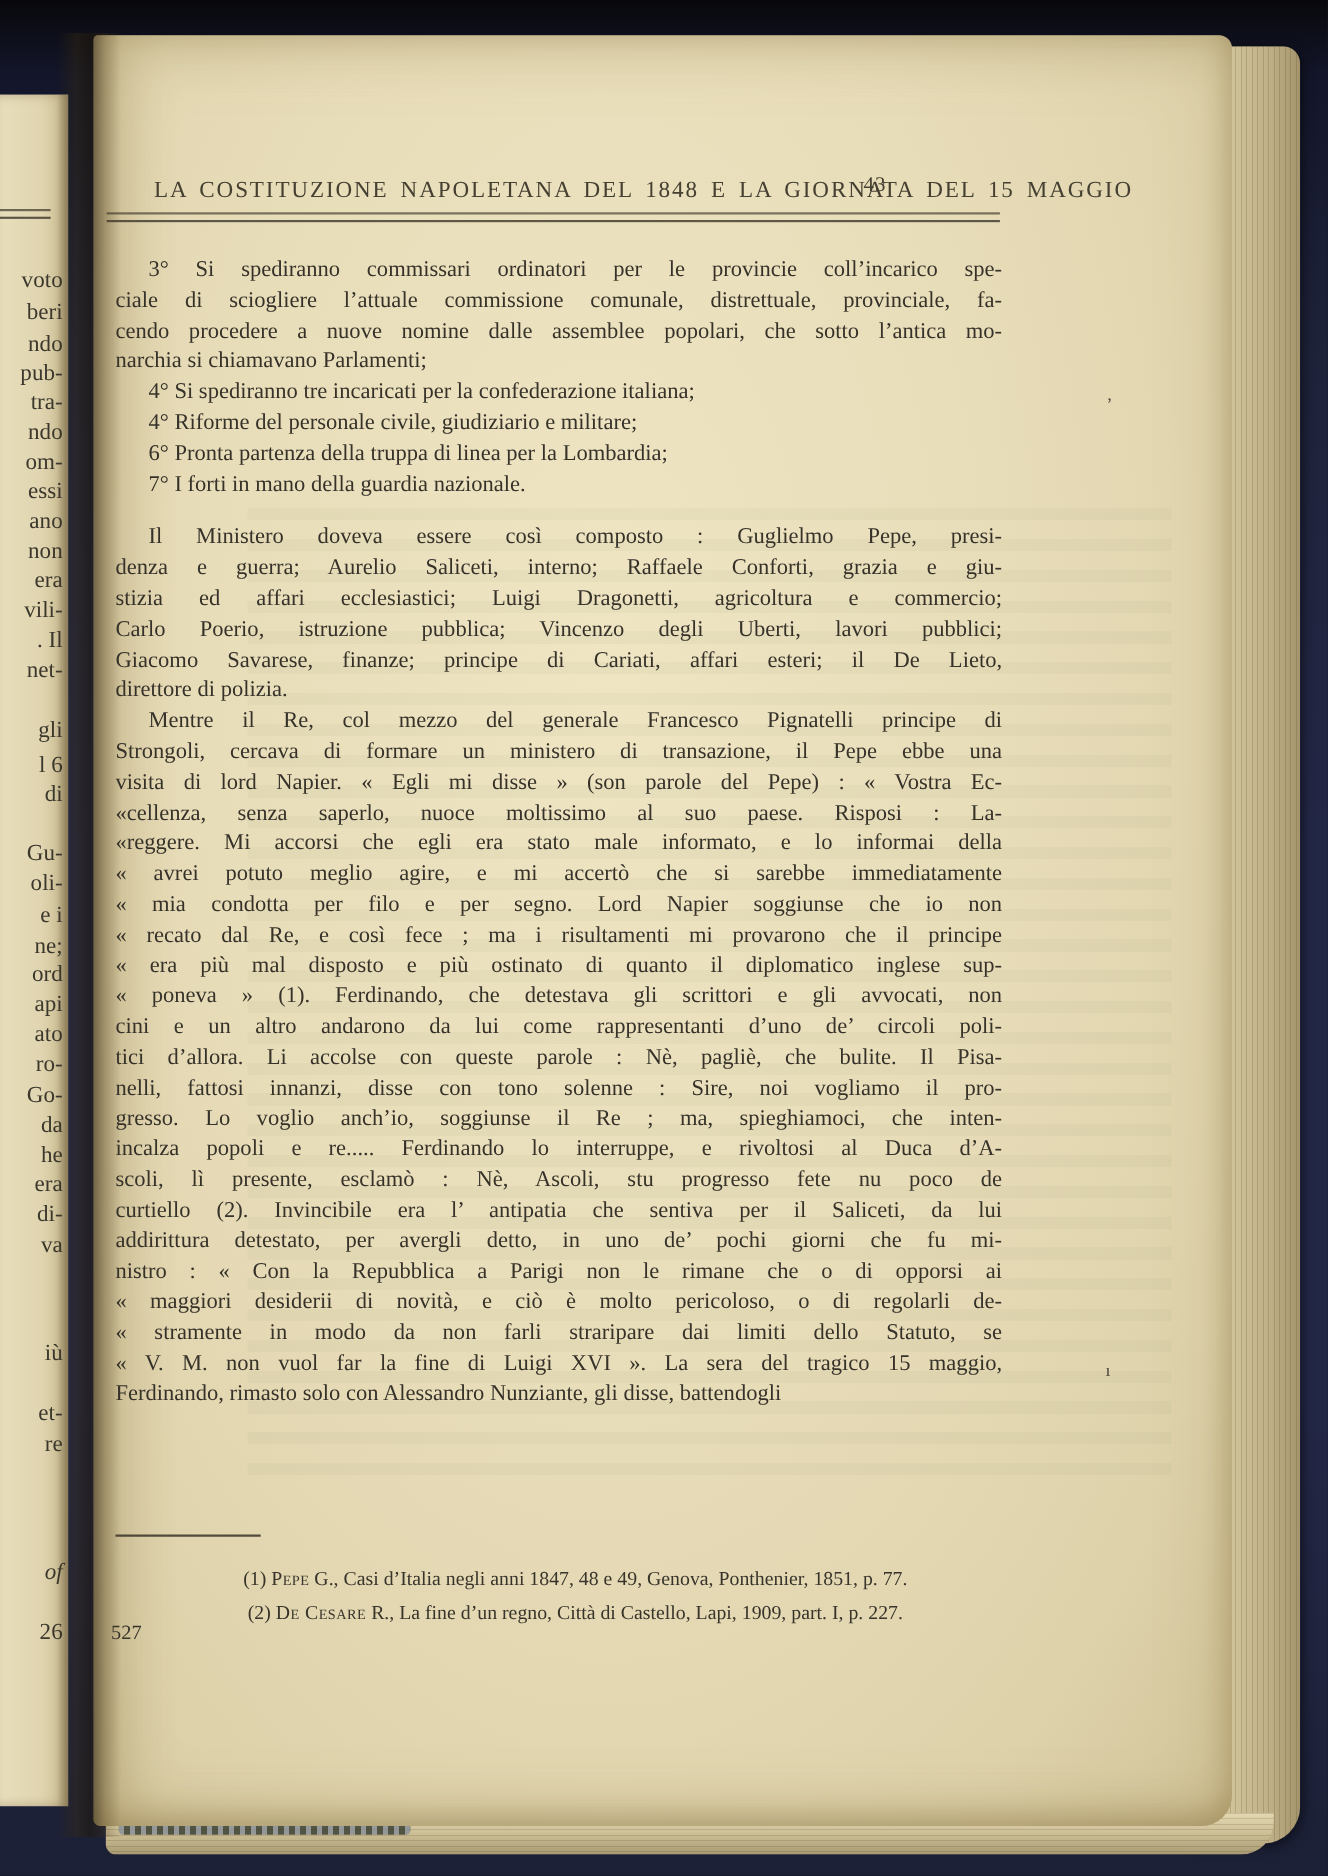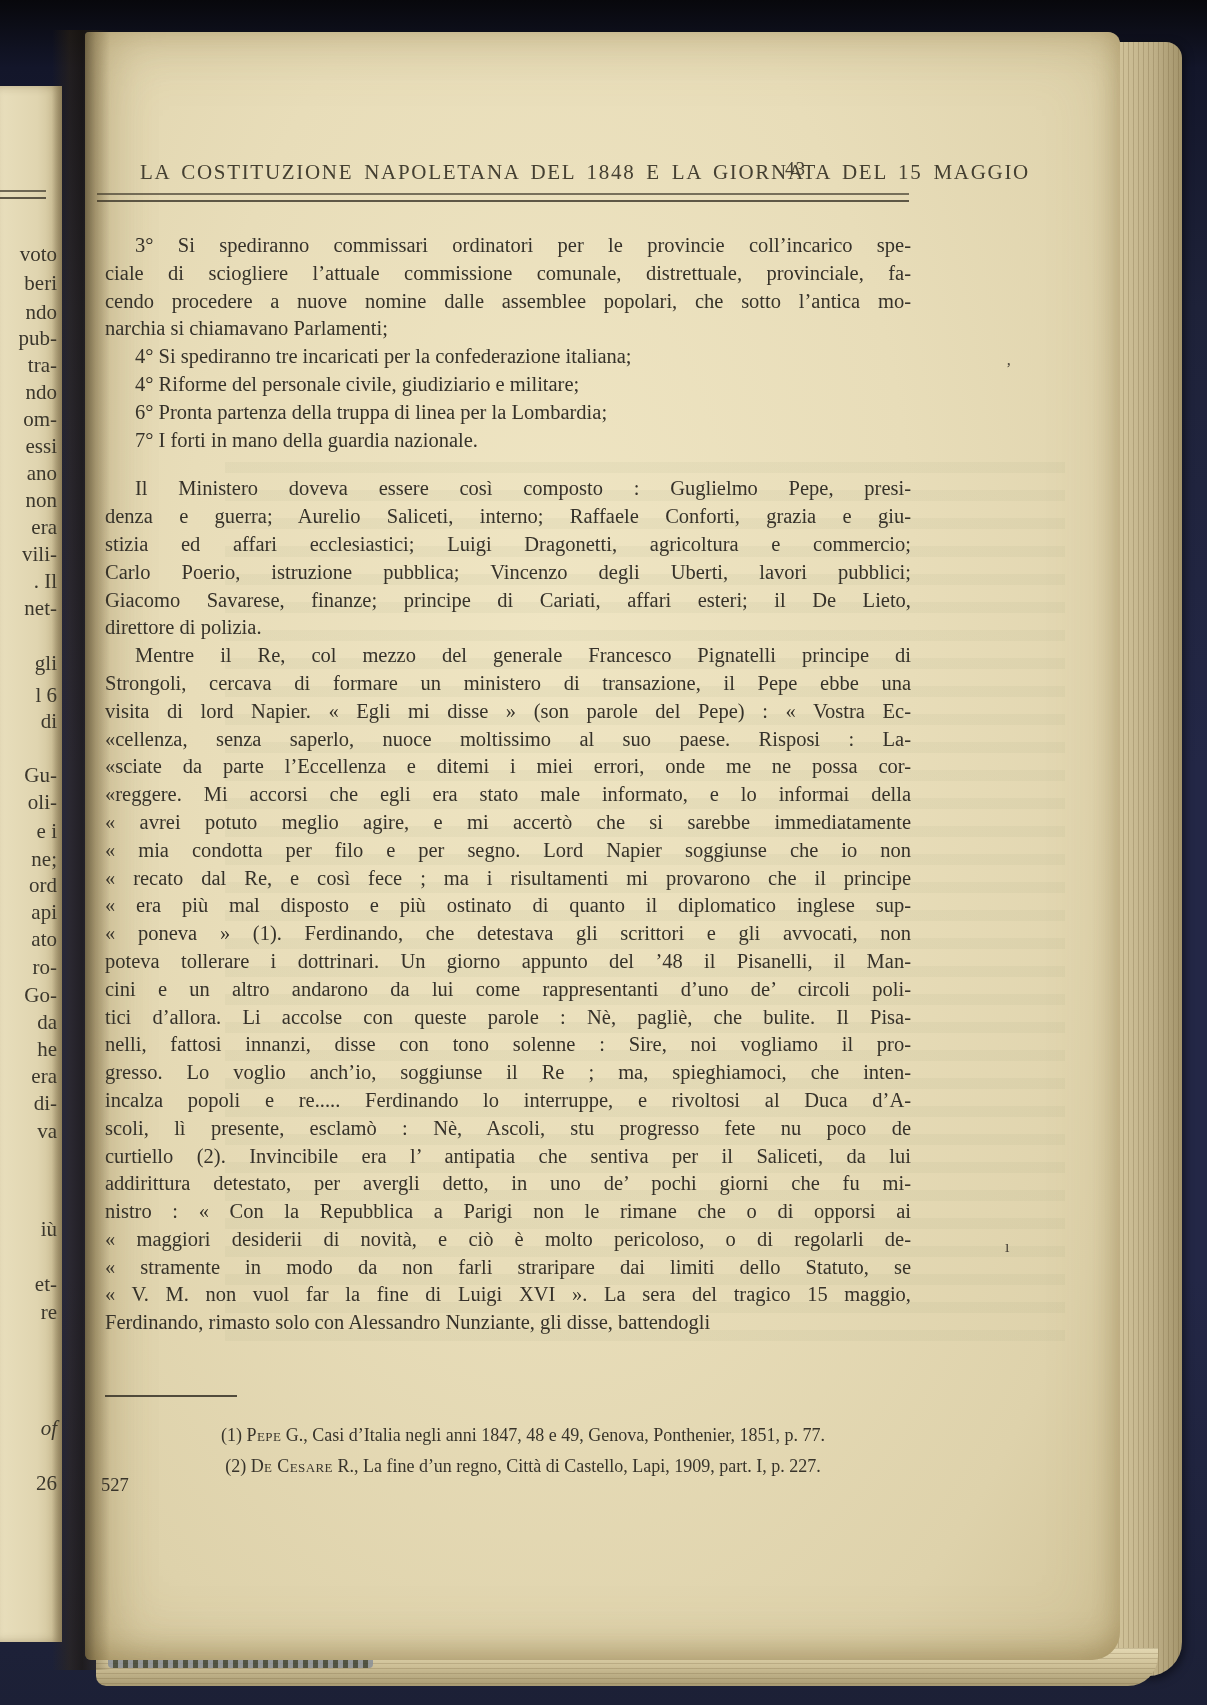--- a/index.html
+++ b/index.html
@@ -127,28 +127,26 @@
         <div class="bline gap indent"><span>Il Ministero doveva essere così composto : Guglielmo Pepe, presi-</span></div>
         <div class="bline"><span>denza e guerra; Aurelio Saliceti, interno; Raffaele Conforti, grazia e giu-</span></div>
         <div class="bline"><span>stizia ed affari ecclesiastici; Luigi Dragonetti, agricoltura e commercio;</span></div>
         <div class="bline"><span>Carlo Poerio, istruzione pubblica; Vincenzo degli Uberti, lavori pubblici;</span></div>
         <div class="bline"><span>Giacomo Savarese, finanze; principe di Cariati, affari esteri; il De Lieto,</span></div>
         <div class="bline end"><span>direttore di polizia.</span></div>
         <div class="bline indent"><span>Mentre il Re, col mezzo del generale Francesco Pignatelli principe di</span></div>
         <div class="bline"><span>Strongoli, cercava di formare un ministero di transazione, il Pepe ebbe una</span></div>
         <div class="bline"><span>visita di lord Napier. « Egli mi disse » (son parole del Pepe) : « </span><span class="it">Vostra Ec-</span></div>
         <div class="bline"><span>«</span><span class="it">cellenza, senza saperlo, nuoce moltissimo al suo paese.</span><span> Risposi : </span><span class="it">La-</span></div>
-        <div class="bline"><span>«</span><span class="it">sciate da parte l’Eccellenza e ditemi i miei errori, onde me ne possa cor-</span></div>
         <div class="bline"><span>«</span><span class="it">reggere.</span><span> Mi accorsi che egli era stato male informato, e lo informai della</span></div>
         <div class="bline"><span>« avrei potuto meglio agire, e mi accertò che si sarebbe immediatamente</span></div>
         <div class="bline"><span>« mia condotta per filo e per segno. Lord Napier soggiunse che io non</span></div>
         <div class="bline"><span>« recato dal Re, e così fece ; ma i risultamenti mi provarono che il principe</span></div>
         <div class="bline"><span>« era più mal disposto e più ostinato di quanto il diplomatico inglese sup-</span></div>
         <div class="bline"><span>« poneva » (1). Ferdinando, che detestava gli scrittori e gli avvocati, non</span></div>
-        <div class="bline"><span>poteva tollerare i dottrinari. Un giorno appunto del ’48 il Pisanelli, il Man-</span></div>
         <div class="bline"><span>cini e un altro andarono da lui come rappresentanti d’uno de’ circoli poli-</span></div>
         <div class="bline"><span>tici d’allora. Li accolse con queste parole : </span><span class="it">Nè, pagliè, che bulite.</span><span> Il Pisa-</span></div>
         <div class="bline"><span>nelli, fattosi innanzi, disse con tono solenne : </span><span class="it">Sire, noi vogliamo il pro-</span></div>
         <div class="bline"><span class="it">gresso. Lo voglio anch’io,</span><span> soggiunse il Re ; </span><span class="it">ma, spieghiamoci, che inten-</span></div>
         <div class="bline"><span class="it">incalza popoli e re.....</span><span> Ferdinando lo interruppe, e rivoltosi al Duca d’A-</span></div>
         <div class="bline"><span>scoli, lì presente, esclamò : </span><span class="it">Nè, Ascoli, stu progresso fete nu poco de</span></div>
         <div class="bline"><span class="it">curtiello</span><span> (2). Invincibile era l’ antipatia che sentiva per il Saliceti, da lui</span></div>
         <div class="bline"><span>addirittura detestato, per avergli detto, in uno de’ pochi giorni che fu mi-</span></div>
         <div class="bline"><span>nistro : « Con la Repubblica a Parigi non le rimane che o di opporsi ai</span></div>
         <div class="bline"><span>« maggiori desiderii di novità, e ciò è molto pericoloso, o di regolarli de-</span></div>

